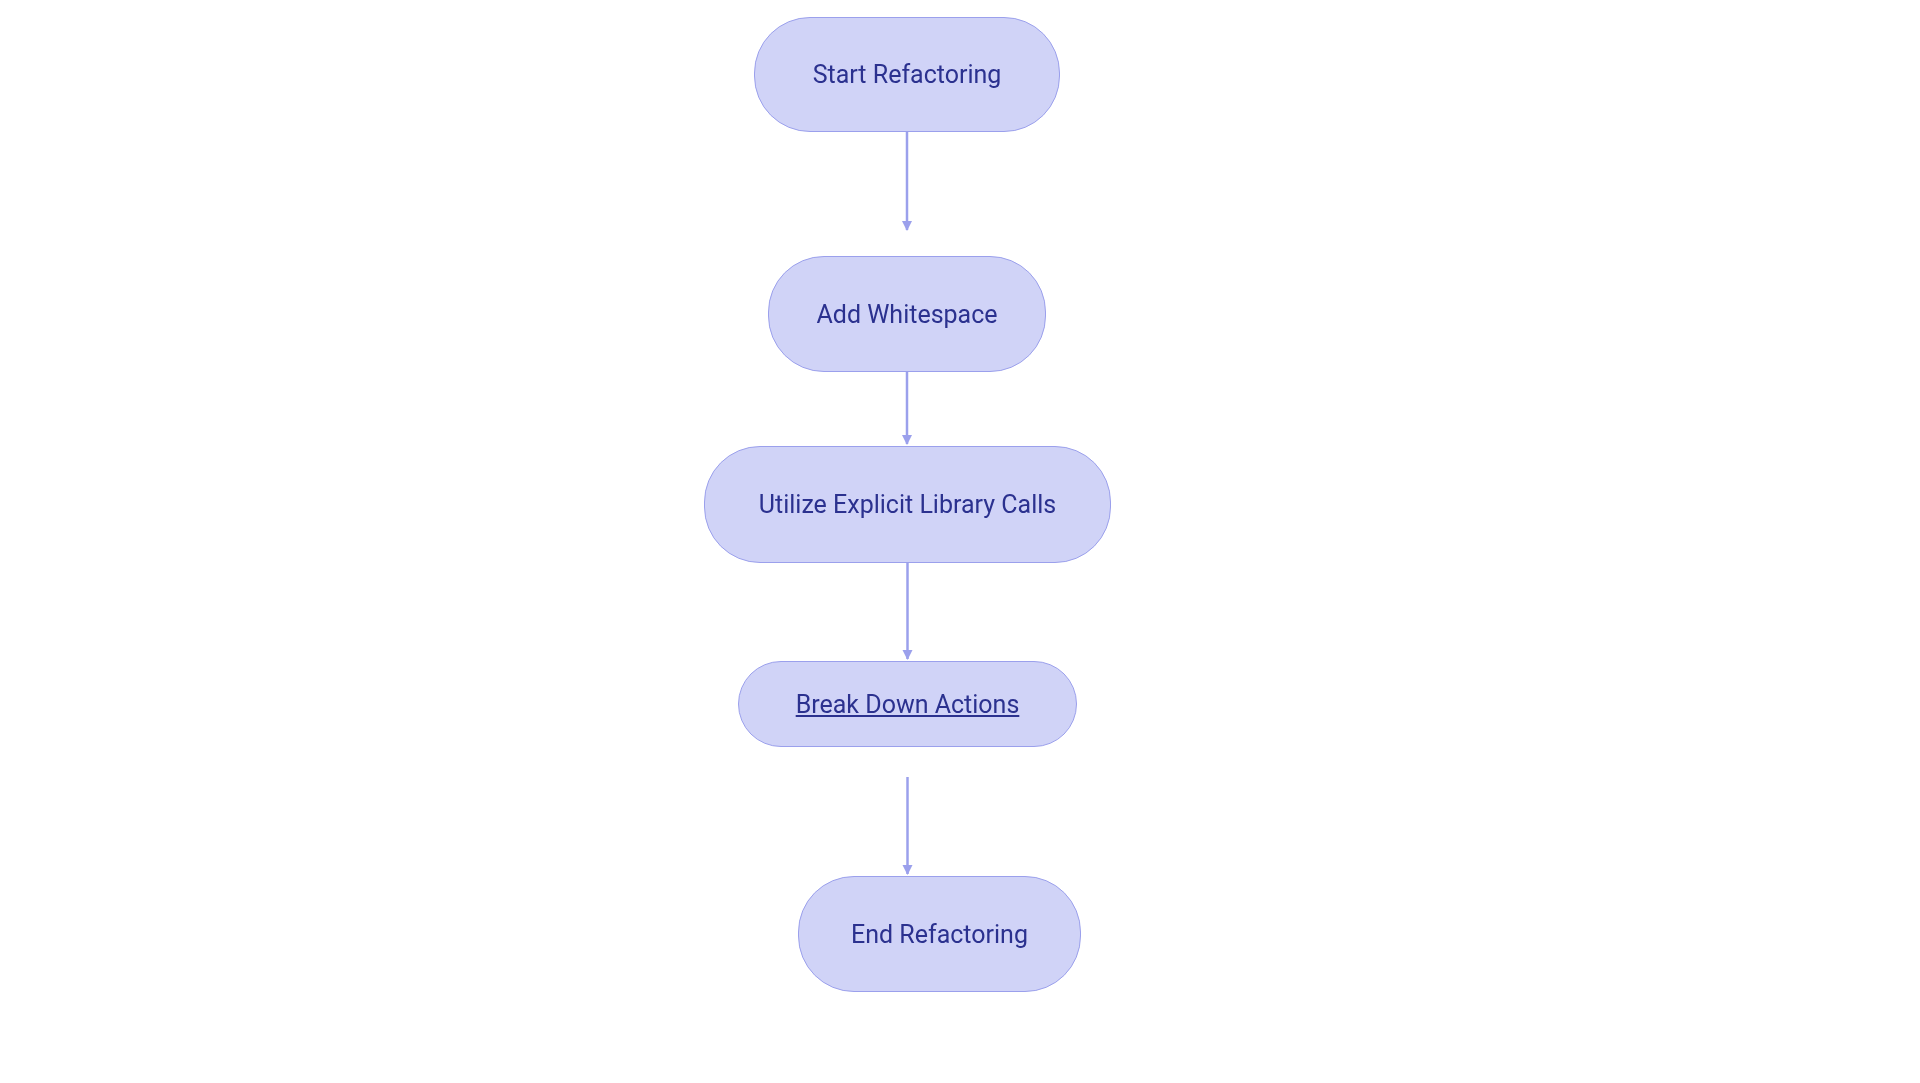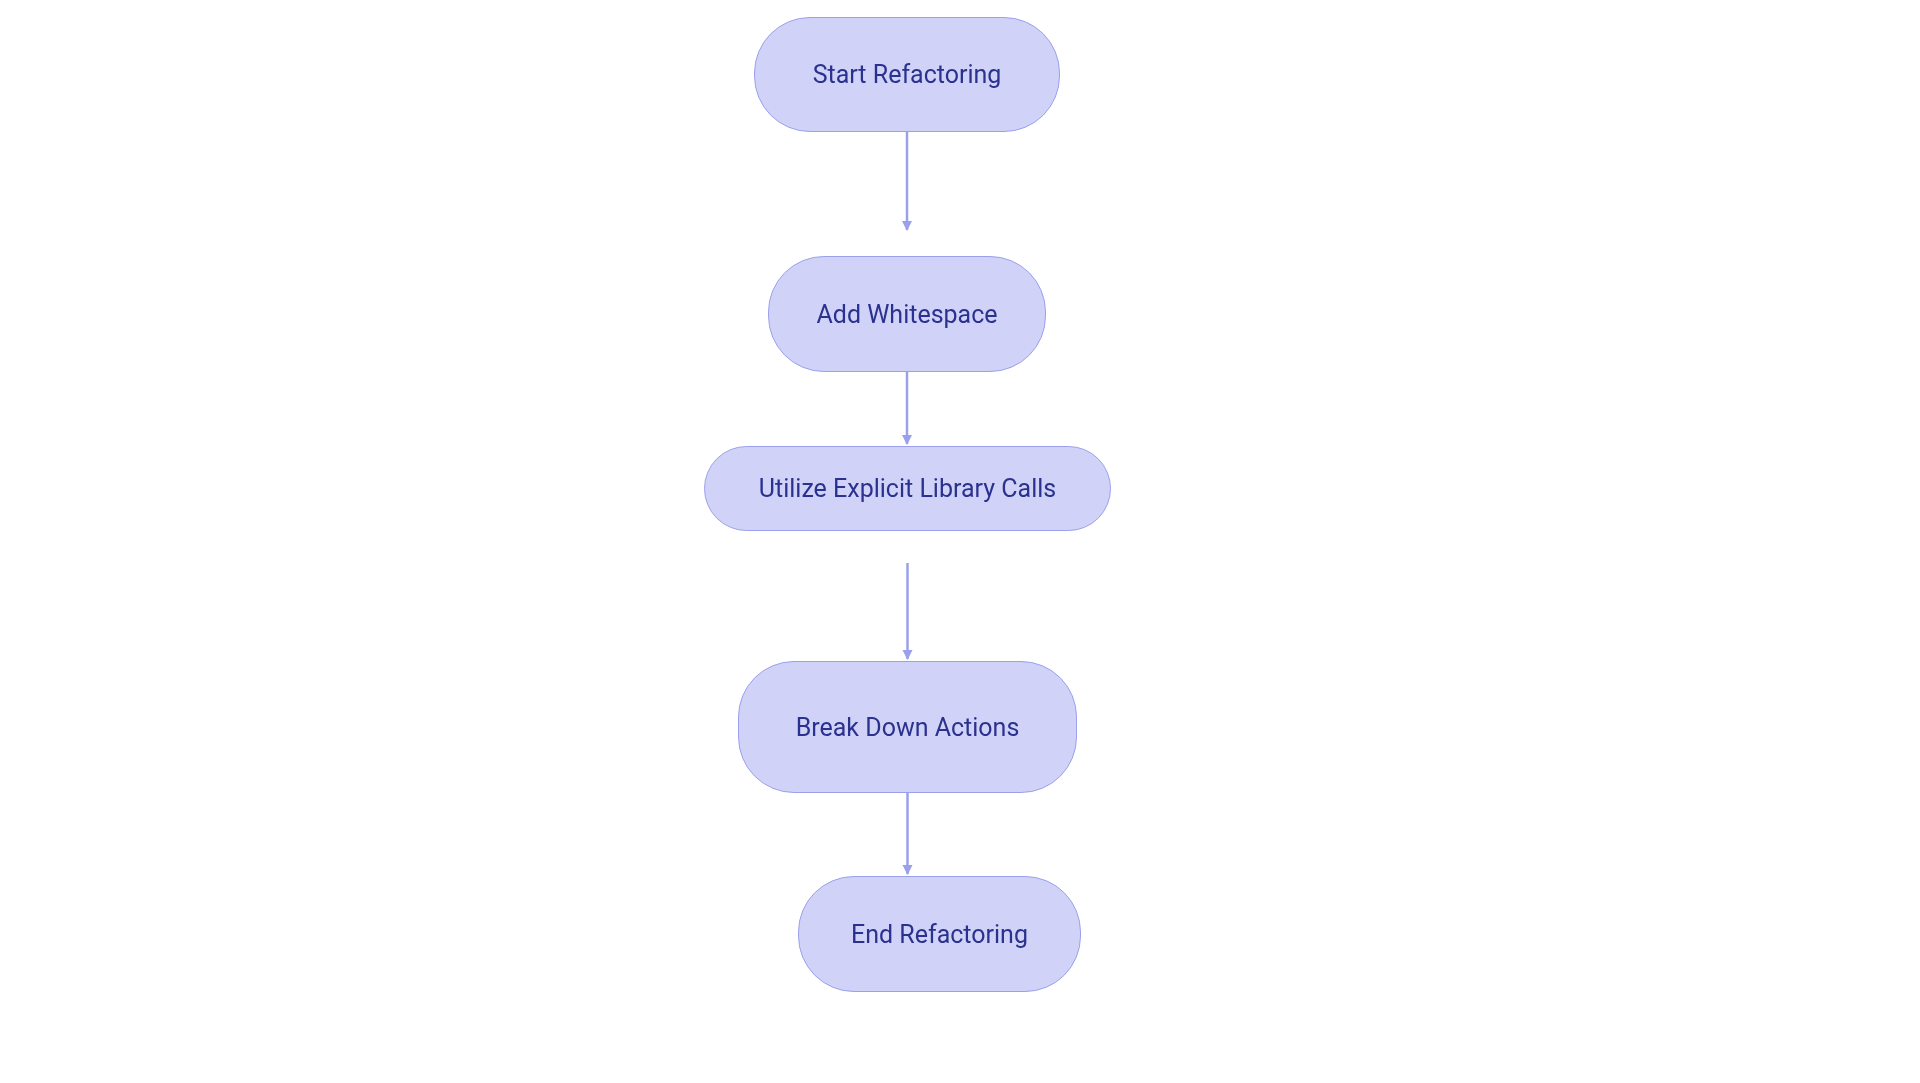--- a/index.html
+++ b/index.html
@@ -52,17 +52,17 @@
     <g id="arrow-group">
         <line x1="907" y1="132" x2="907" y2="230" stroke="#9ba0ec" stroke-width="2.5" marker-end="url(#arrowhead)"></line>
         <line x1="907" y1="348" x2="907" y2="444" stroke="#9ba0ec" stroke-width="2.5" marker-end="url(#arrowhead)"></line>
         <line x1="907.5" y1="563" x2="907.5" y2="659" stroke="#9ba0ec" stroke-width="2.5" marker-end="url(#arrowhead)"></line>
         <line x1="907.5" y1="777" x2="907.5" y2="874" stroke="#9ba0ec" stroke-width="2.5" marker-end="url(#arrowhead)"></line>
       </g>
   </svg>
   <div id="nodes-container">
       <div class="node" style="left: 754px; top: 17px; width: 306px; height: 115px; border-radius: 56px;">Start Refactoring</div>
       <div class="node" style="left: 768px; top: 232px; width: 278px; height: 116px; border-radius: 56px; margin-top: 24px;">Add Whitespace</div>
-      <div class="node" style="left: 704px; top: 446px; width: 407px; height: 85px; border-radius: 56px;">Utilize Explicit Library Calls</div>
-      <div class="node" style="left: 738px; top: 661px; width: 339px; height: 132px; border-radius: 56px;">Break Down Actions</div>
+      <div class="node" style="left: 704px; top: 446px; width: 407px; height: 117px; border-radius: 56px;">Utilize Explicit Library Calls</div>
+      <div class="node" style="left: 738px; top: 661px; width: 339px; height: 86px; border-radius: 56px; text-decoration: underline;">Break Down Actions</div>
       <div class="node" style="left: 798px; top: 876px; width: 283px; height: 116px; border-radius: 56px;">End Refactoring</div>
     </div>
 </div>
 
 </body></html>

